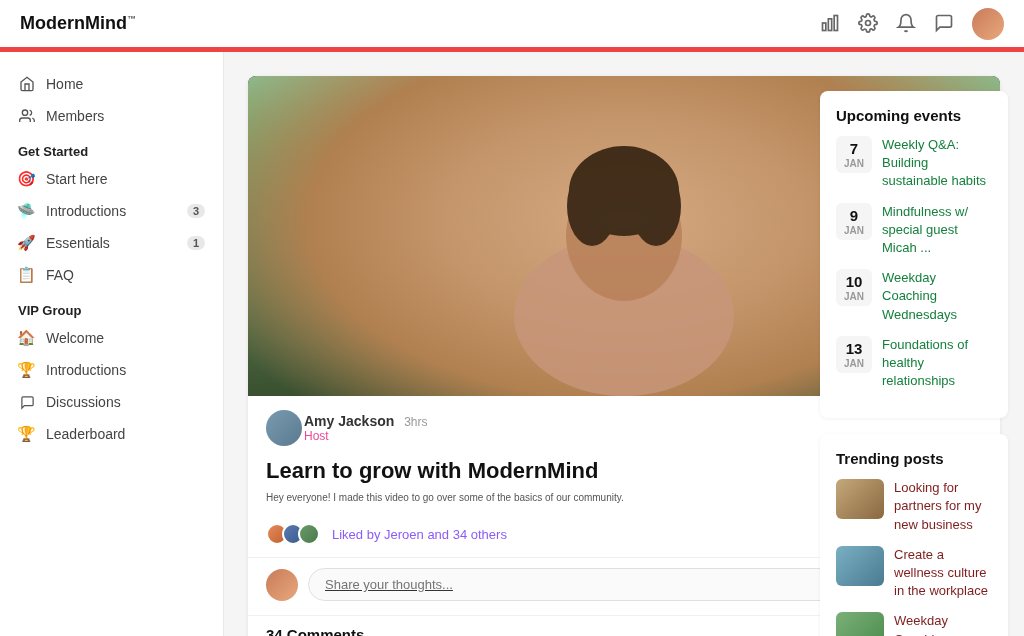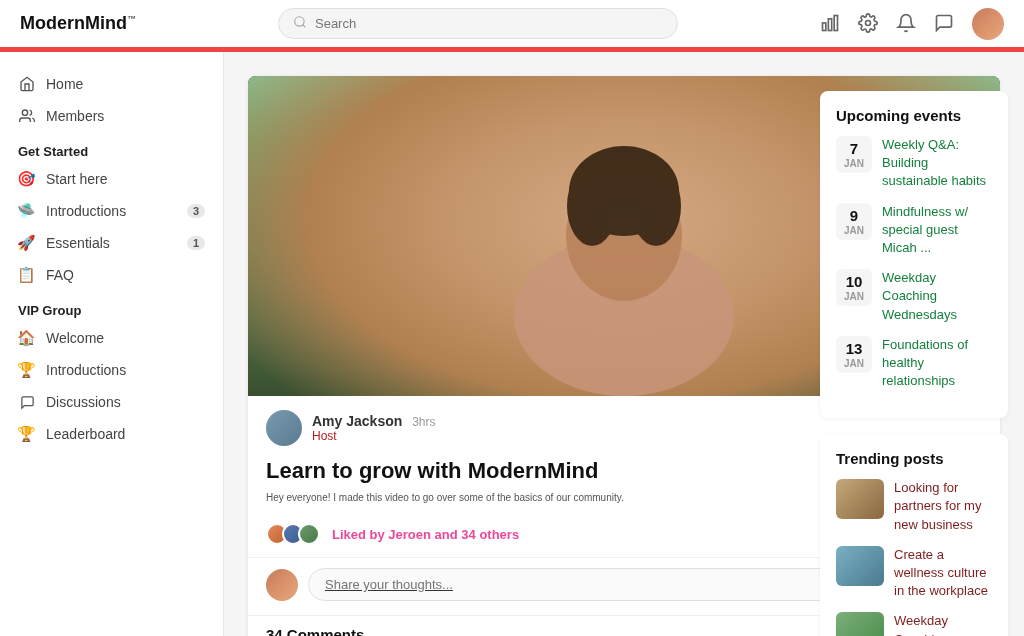--- a/index.html
+++ b/index.html
@@ -68,46 +68,46 @@
       background: 
         radial-gradient(ellipse 60% 80% at 50% 45%, #d4a882 0%, #c4956a 40%, #b08050 70%, transparent 100%),
         linear-gradient(180deg, #8fb88a 0%, #7aa870 20%, #5a7a50 60%, #3a5030 100%);
     }
     .live-badge {
       position: absolute; bottom: 14px; right: 14px;
       background: #e53535; color: #fff; font-size: 12px; font-weight: 700;
       padding: 3px 10px; border-radius: 4px;
     }
     .post-meta {
-      display: flex; align-items: center; gap: 10px; padding: 14px 18px 8px;
+      display: flex; align-items: center; gap: 2px; padding: 14px 18px 8px;
     }
     .post-avatar {
       width: 36px; height: 36px; border-radius: 50%;
       background: linear-gradient(135deg, #7a9ab0, #5a7a90); flex-shrink: 0;
     }
     .post-author-name { font-weight: 700; font-size: 14px; }
     .post-time { color: #999; font-size: 12px; margin-left: 6px; }
-    .post-host { color: #b91c1c; font-size: 12px; }
+    .post-host { color: #ec4899; font-size: 12px; }
     .post-body { padding: 4px 18px 10px; }
     .post-title { font-size: 22px; font-weight: 700; margin-bottom: 6px; color: #111; }
     .post-desc { color: #555; font-size: 10px; line-height: 1.5; }
     .post-actions {
       display: flex; align-items: center; justify-content: space-between;
       padding: 8px 18px 12px;
     }
     .liked-area { display: flex; align-items: center; gap: 8px; }
     .liked-avatars { display: flex; }
     .liked-avatar {
       width: 22px; height: 22px; border-radius: 50%; border: 2px solid #fff;
       margin-right: -6px; background: #999;
     }
     .liked-avatar:nth-child(1) { background: linear-gradient(135deg, #e88a5a, #c06030); }
     .liked-avatar:nth-child(2) { background: linear-gradient(135deg, #5a7ab0, #3a5a90); }
     .liked-avatar:nth-child(3) { background: linear-gradient(135deg, #6a9a6a, #4a7a4a); }
-    .liked-text { color: #ec4899; font-size: 13px; margin-left: 10px; font-weight: bold; }
+    .liked-text { color: #8b5cf6; font-size: 13px; margin-left: 10px; }
     .like-btn {
       display: flex; align-items: center; gap: 6px; color: #555; font-size: 14px;
       cursor: pointer; border: none; background: none; font-weight: 500;
     }
     .comment-input-area {
       display: flex; align-items: center; gap: 10px; padding: 10px 18px 14px;
       border-top: 1px solid #f0f0f0;
       text-decoration: underline;
     }
     .comment-avatar {
@@ -148,29 +148,20 @@
     .trending-thumb-2 { background: linear-gradient(135deg, #7ab0c4, #4a7a90); }
     .trending-thumb-3 { background: linear-gradient(135deg, #7ab07a, #4a8a4a); }
     .trending-title { font-size: 13px; color: #7f1d1d; line-height: 1.4; }
   </style>
 </head>
 <body>
 
 <nav class="topnav">
   <div class="topnav-logo">
     <span>ModernMind</span><sup>™</sup>
-  </div>
-  <div class="topnav-search">
-    <span class="search-icon-svg">
-      <svg width="14" height="14" viewBox="0 0 24 24" fill="none" stroke="#aaa" stroke-width="2">
-          <circle cx="11" cy="11" r="8"></circle>
-          <line x1="21" y1="21" x2="16.65" y2="16.65"></line>
-        </svg>
-    </span>
-    <input type="text" placeholder="Search" style="">
   </div>
   <div class="topnav-icons">
     <span class="topnav-icon">
       <svg width="20" height="20" viewBox="0 0 24 24" fill="none" stroke="#666" stroke-width="2">
           <rect x="3" y="12" width="4" height="9"></rect>
           <rect x="10" y="7" width="4" height="14"></rect>
           <rect x="17" y="3" width="4" height="18"></rect>
         </svg>
     </span>
     <span class="topnav-icon">

